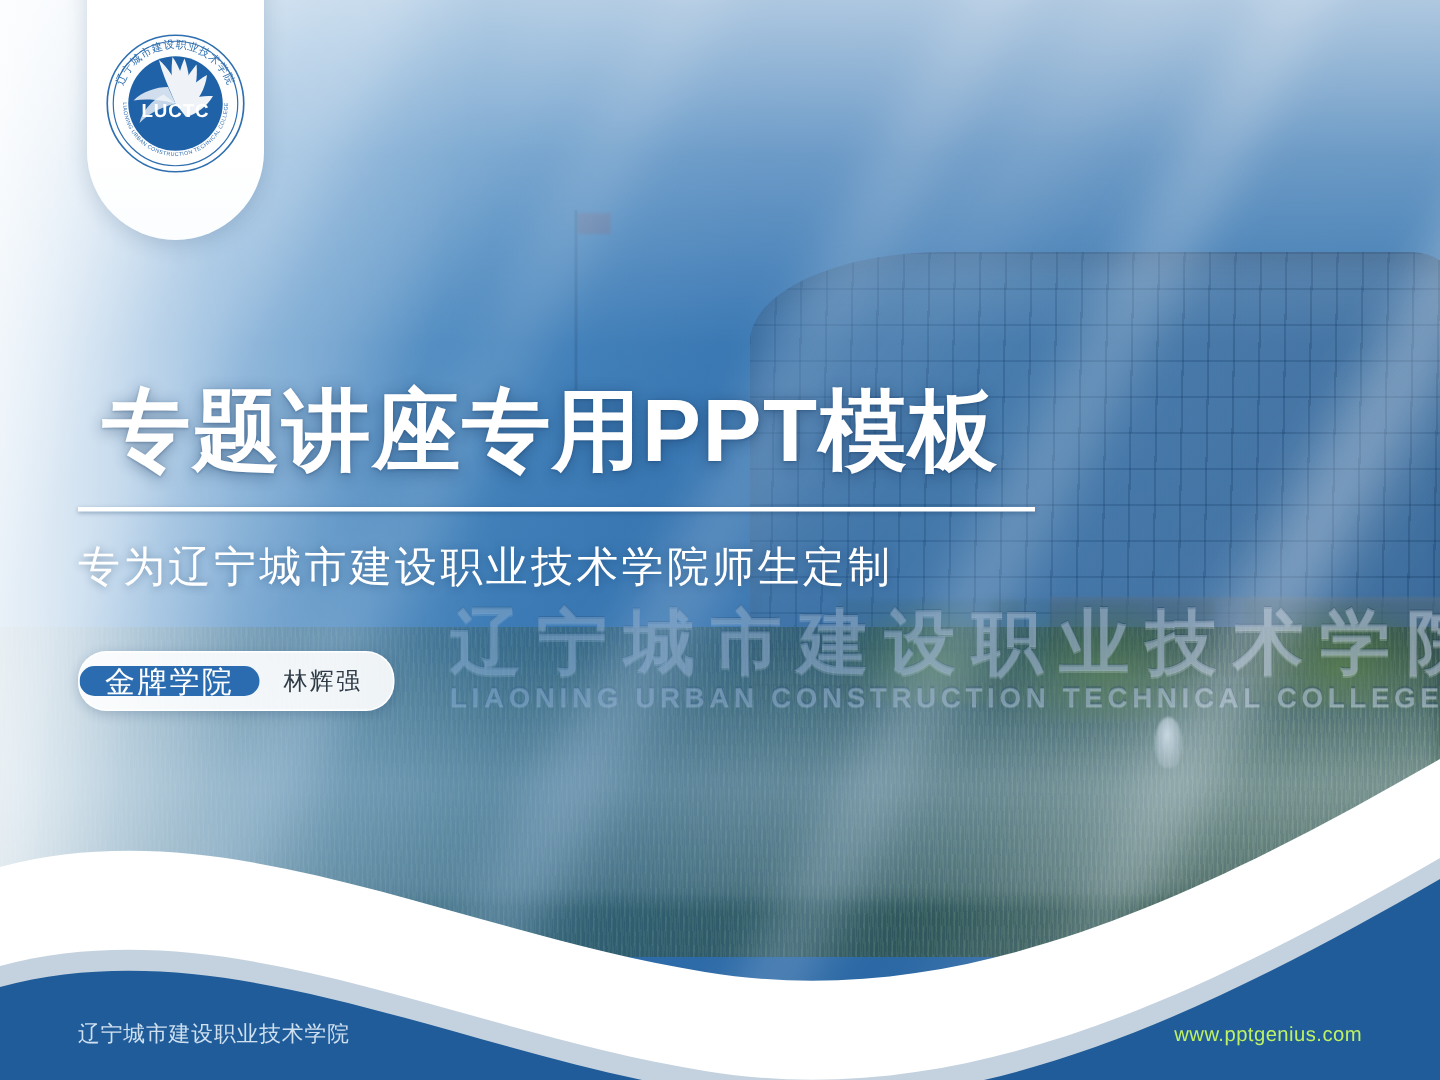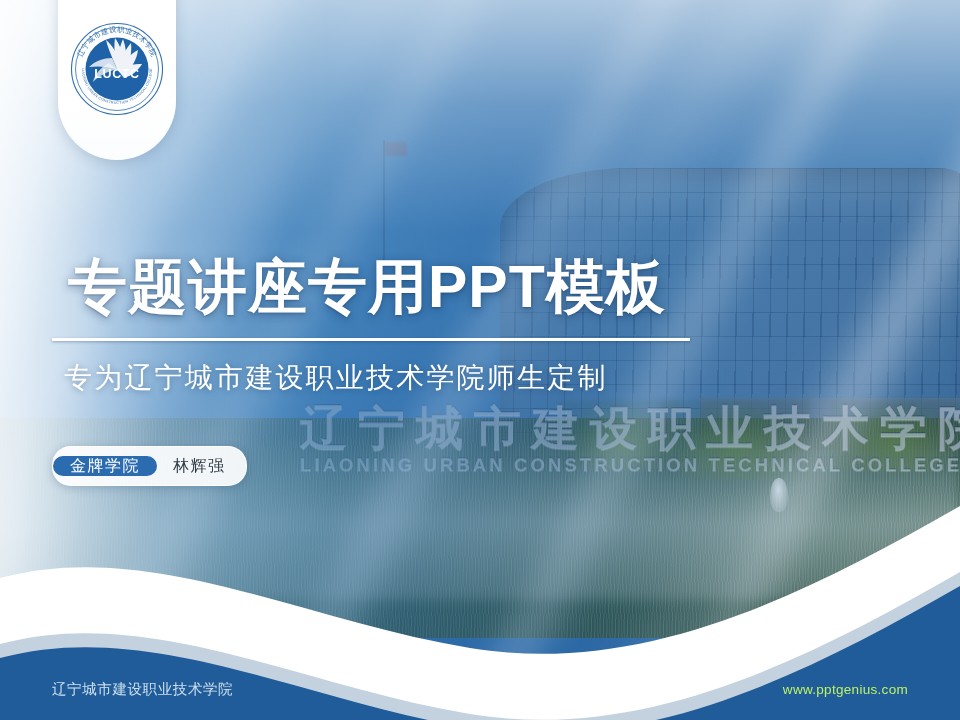--- a/index.html
+++ b/index.html
@@ -332,21 +332,21 @@
     height: 3px;
     background: #ffffff;
     margin: 18px 0 19px 0;
     box-shadow: 0 1px 3px rgba(18,52,92,.35);
   }
   .subtitle {
     font-size: 28px;
     color: #ffffff;
     letter-spacing: 2.2px;
     line-height: 1.3;
-    margin: 12px;
+    margin: 0;
     white-space: nowrap;
     text-shadow: 0 1px 6px rgba(18,52,92,.40);
   }
 
   
   .pill {
     margin-top: 38px;
     display: inline-flex;
     align-items: center;
     height: 38px;
@@ -358,21 +358,21 @@
     box-shadow: 0 2px 8px rgba(18,52,92,.22);
   }
   .pill-left {
     height: 20px;
     display: flex;
     align-items: center;
     padding: 0 17px;
     background: #2b6cb0;
     border-radius: 19px;
     color: #ffffff;
-    font-size: 16px;
+    font-size: 20px;
     letter-spacing: 1.5px;
   }
   .pill-right {
     height: 38px;
     display: flex;
     align-items: center;
     padding: 0 20px 0 16px;
     color: #2f3b46;
     font-size: 16px;
     letter-spacing: 1.5px;

